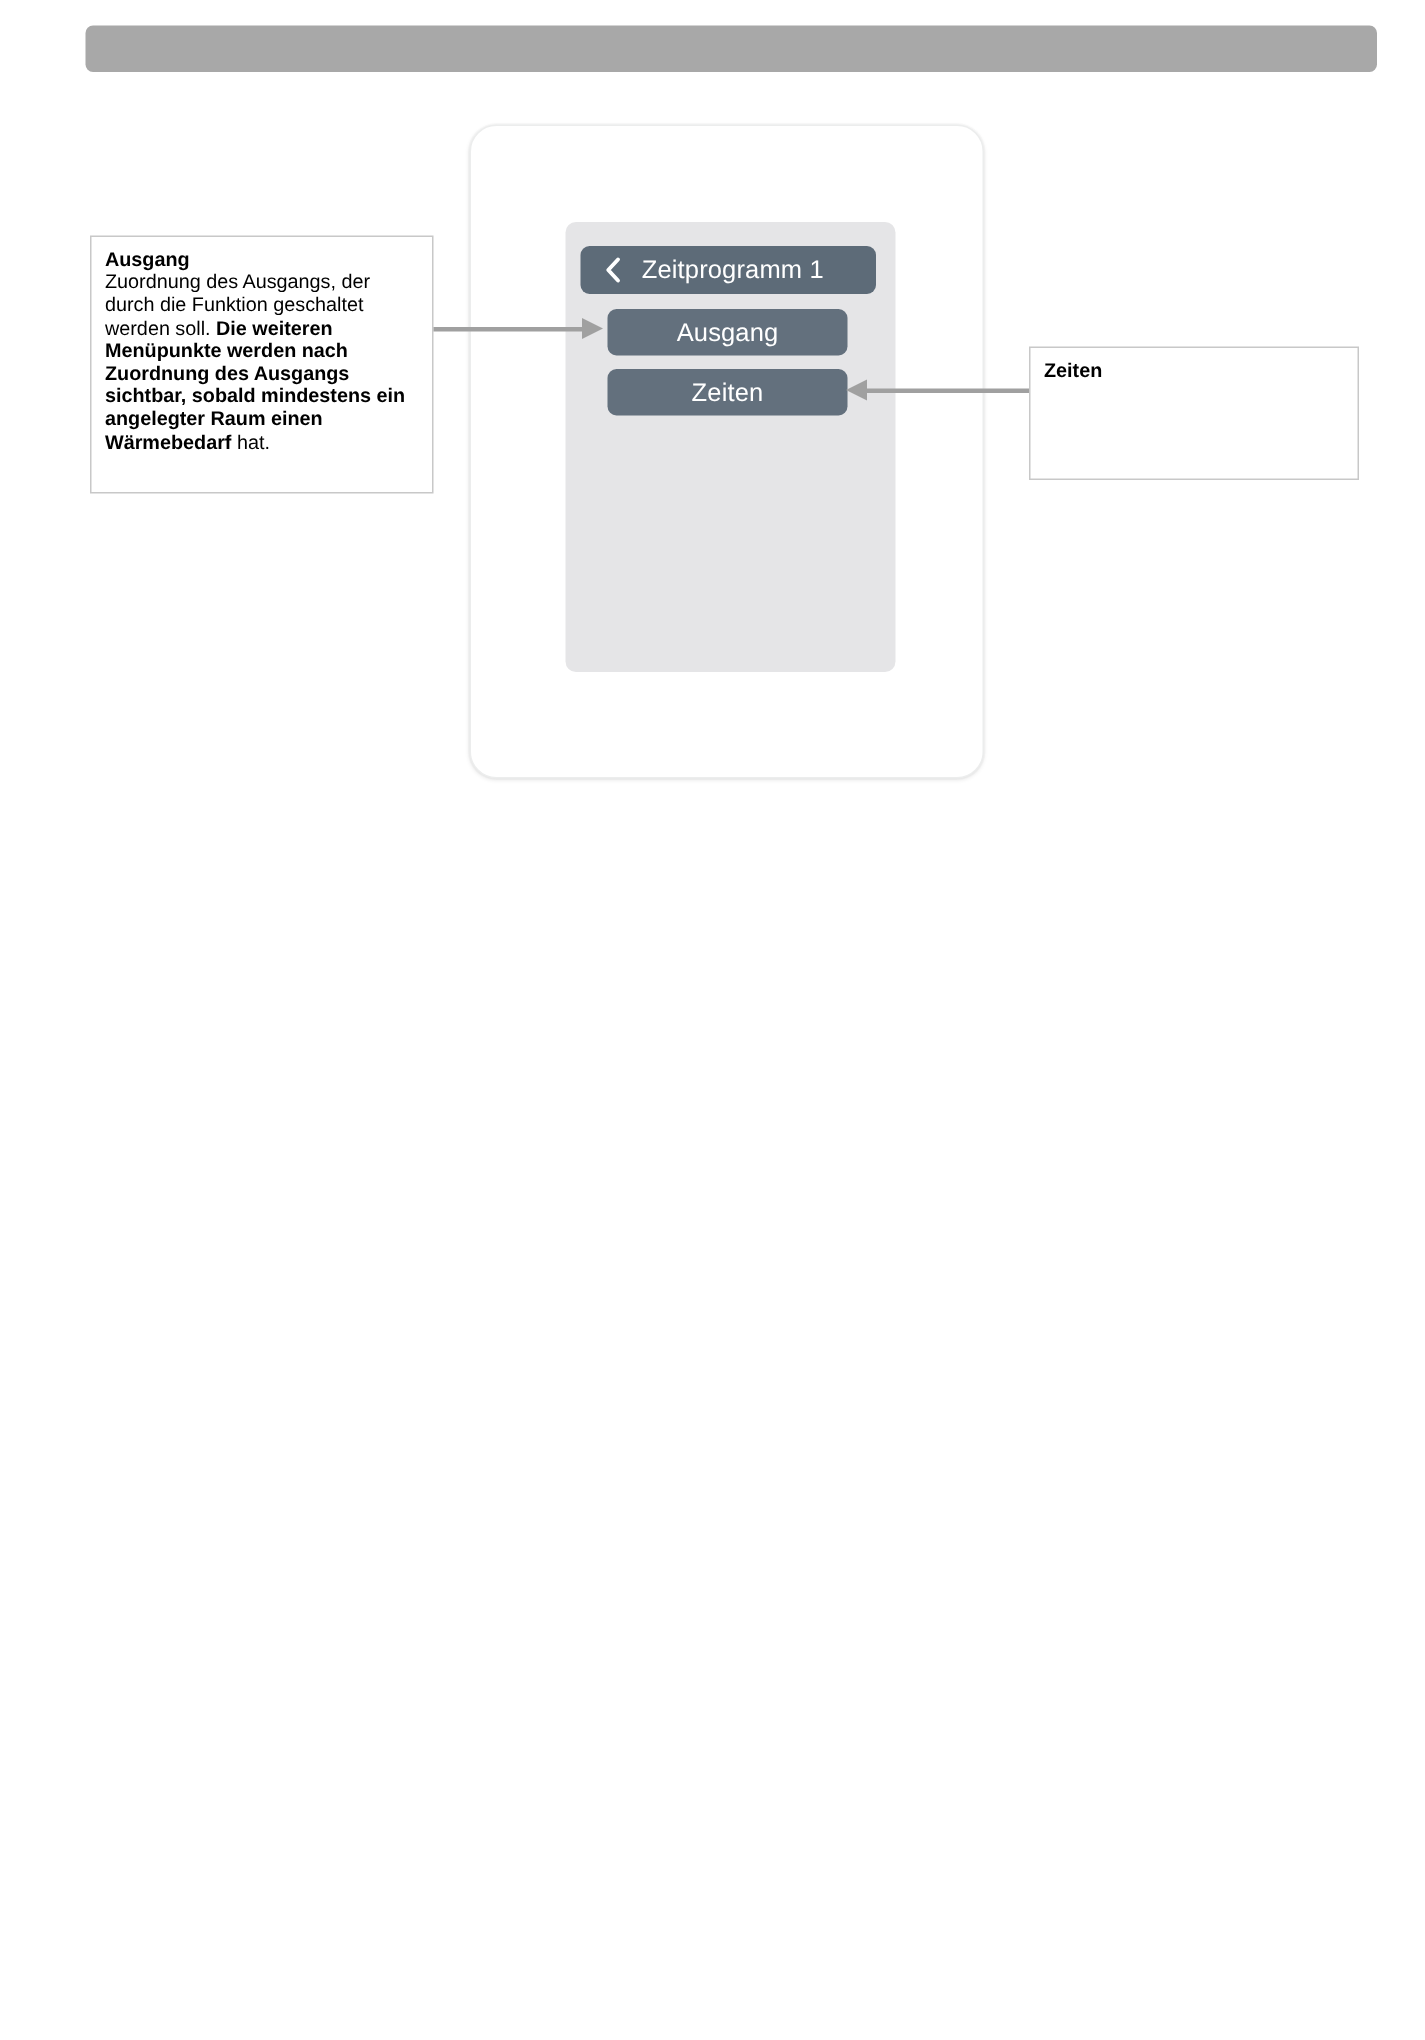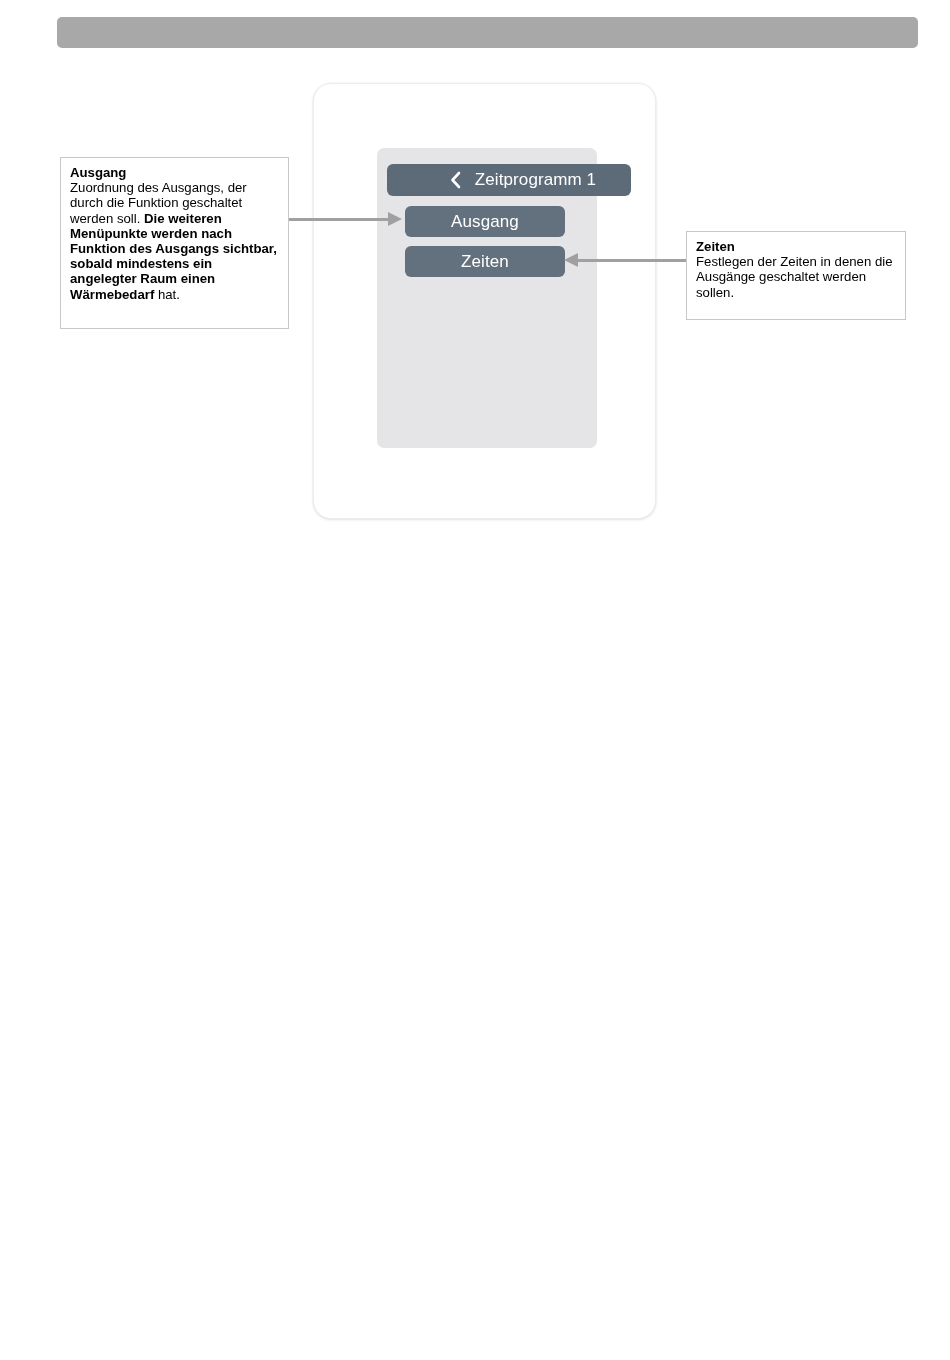--- a/index.html
+++ b/index.html
@@ -54,21 +54,20 @@
   #screen-titlebar {
     position: absolute;
     left: 10px;
     top: 16px;
     width: 197px;
     height: 32px;
     background: #5d6b78;
     border-radius: 6px;
     display: flex;
     align-items: center;
-    padding-left: 47px;
   }
   #back-chevron {
     width: 22px;
     margin-left: 10px;
     display: flex;
     align-items: center;
     justify-content: center;
   }
   #screen-titlebar .title-text {
     flex: 1;
@@ -184,24 +183,24 @@
     </div>
 
     <div id="menu-btn-zeiten" class="menu-btn">
       <span>Zeiten</span>
     </div>
 
   </div>
 </div>
 
 <div id="callout-ausgang" class="callout">
-  <span class="cal-title">Ausgang</span><span>Zuordnung des Ausgangs, der durch die Funktion geschaltet werden soll. </span><b>Die weiteren Menüpunkte werden nach Funktion des Ausgangs sichtbar, sobald mindestens ein angelegter Raum einen Wärmebedarf</b><span> hat.</span>
+  <span class="cal-title">Ausgang</span><span>Zuordnung des Ausgangs, der durch die Funktion geschaltet werden soll. </span><b>Die weiteren Menüpunkte werden nach Zuordnung des Ausgangs sichtbar, sobald mindestens ein angelegter Raum einen Wärmebedarf</b><span> hat.</span>
 </div>
 
 <div id="callout-zeiten" class="callout">
-  <span class="cal-title">Zeiten</span><span>Festlegen der Zeiten in denen die Ausgänge geschaltet werden sollen.</span>
+  <span class="cal-title">Zeiten</span>
 </div>
 
 <div id="arrow-left-line" class="arrow-line"></div>
 <div id="arrow-left-head" class="arrow-head"></div>
 
 <div id="arrow-right-line" class="arrow-line"></div>
 <div id="arrow-right-head" class="arrow-head"></div>
 
 </body></html>

